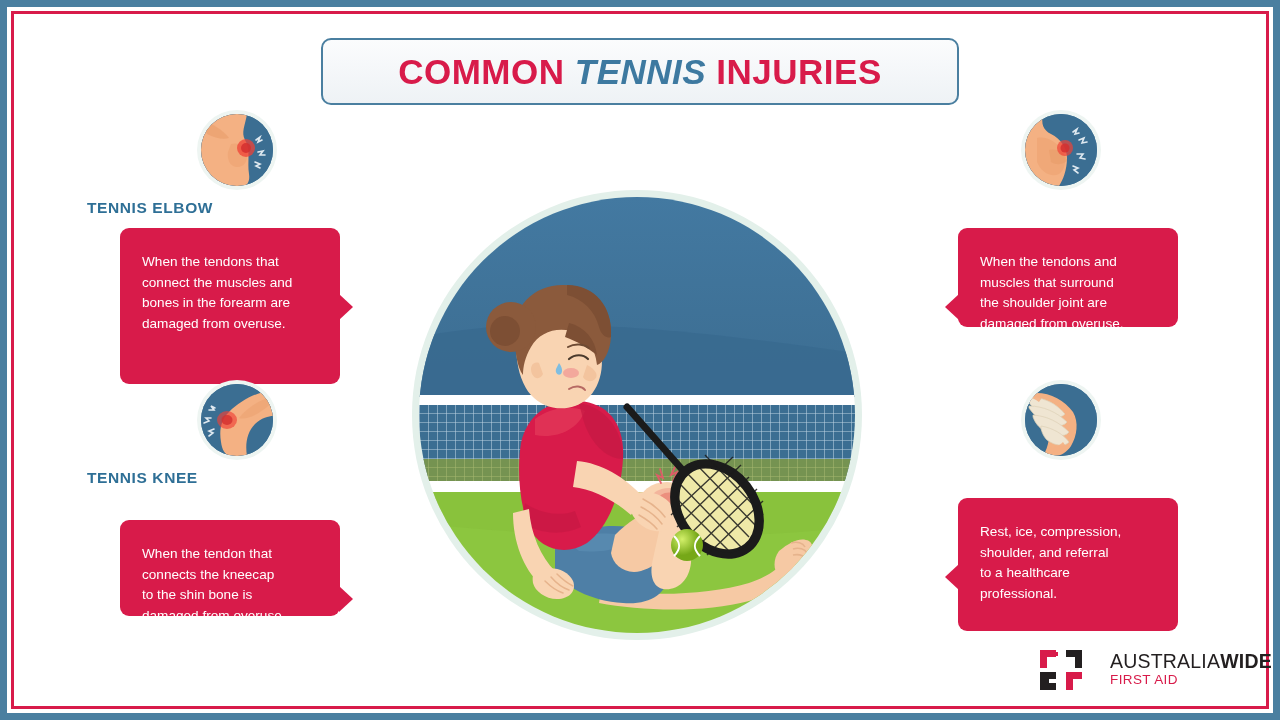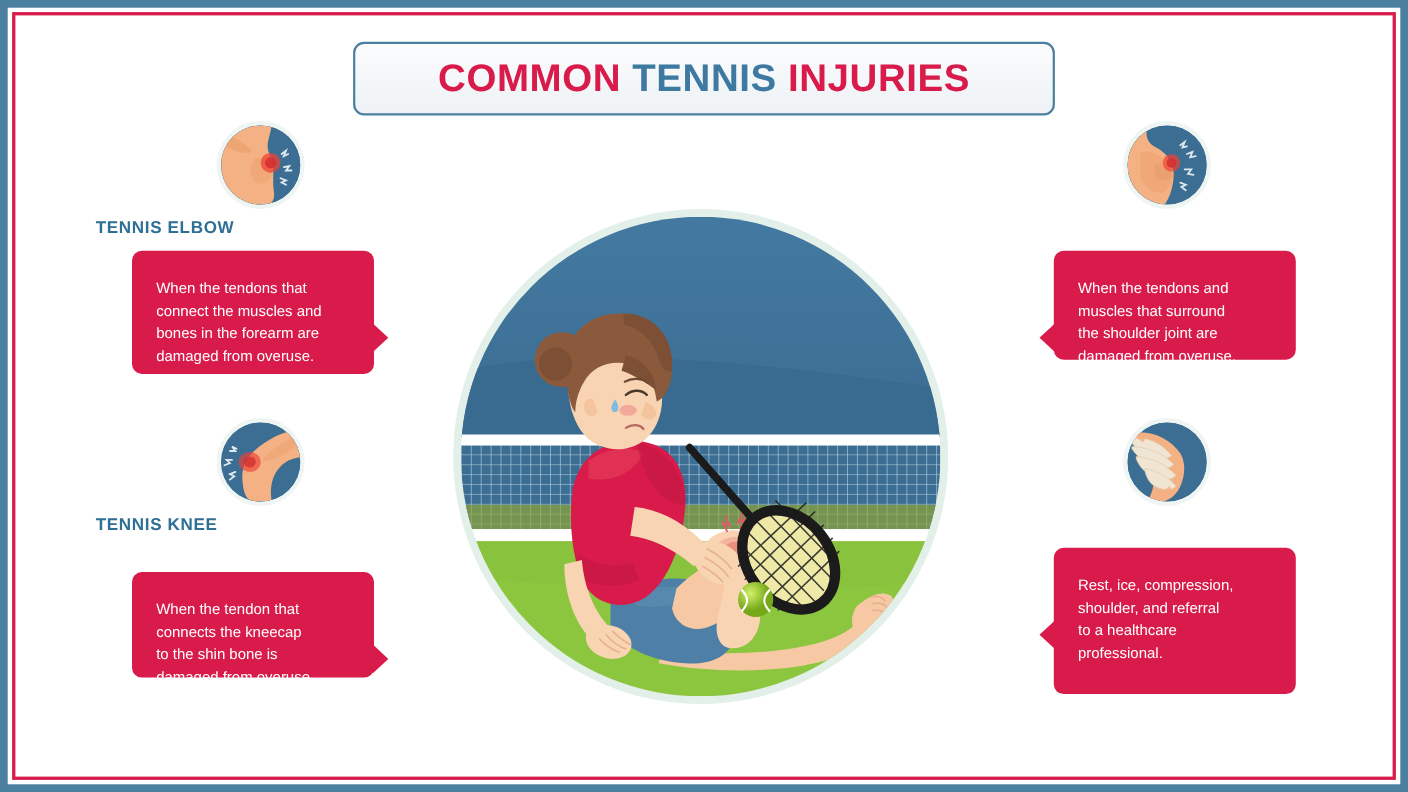--- a/index.html
+++ b/index.html
@@ -40,21 +40,21 @@
     background: linear-gradient(180deg, #fbfcfd 0%, #eef2f5 100%);
     display: flex; align-items: center; justify-content: center;
   }
   .title-text {
     font-size: 35px;
     font-weight: bold;
     letter-spacing: 0.5px;
     white-space: nowrap;
   }
   .t-red { color: #d81b4a; }
-  .t-blue { color: #3d79a0; }
+  .t-blue { color: #3d79a0; font-style: italic; }
 
   
   .icon-circle {
     position: absolute;
     width: 80px; height: 80px;
     border-radius: 50%;
     background: #eef5f2;
     padding: 4px;
   }
   .icon-inner {
@@ -166,21 +166,21 @@
           <circle cx="45" cy="34" r="5" fill="#d32f2f" opacity="0.85"></circle>
           <g stroke="#dfe9f0" stroke-width="1.6" fill="none" stroke-linecap="round">
             <path d="M55 26 l4 -3 l-2 5 l4 -2"></path>
             <path d="M57 38 l5 -1 l-3 4 l5 0"></path>
             <path d="M54 48 l5 2 l-4 2 l4 2"></path>
           </g>
         </svg>
       </div>
     </div>
     <div class="sec-heading" style="left:87px; top:199px;">TENNIS ELBOW</div>
-    <div class="callout left" style="left:120px; top:228px; height:112px;">
+    <div class="callout left" style="left:120px; top:228px; height:156px;">
       <p>When the tendons that
 connect the muscles and
 bones in the forearm are
 damaged from overuse.</p>
       <span class="tail"></span>
     </div>
 
     <div class="icon-circle" style="left:197px; top:380px;">
       <div class="icon-inner">
         <svg viewBox="0 0 72 72">
@@ -380,15 +380,30 @@
 
           <g>
             <circle cx="268" cy="348" r="16" fill="url(#ballg)"></circle>
             <path d="M255 339 C262 346 262 352 255 359" stroke="#ffffff" stroke-width="2" fill="none"></path>
             <path d="M281 339 C274 346 274 352 281 359" stroke="#ffffff" stroke-width="2" fill="none"></path>
           </g>
         </svg>
       </div>
     </div>
 
+    <div class="logo">
+      <svg class="logo-mark" viewBox="0 0 52 48">
+        <path d="M4 6 H22 V10 H10 V22 H4 Z" fill="#d81b4a" transform="translate(0,0)"></path>
+        <path d="M4 4 H20 V11 H11 V22 H4 Z" fill="#d81b4a"></path>
+        <path d="M30 4 H46 V22 H39 V11 H30 Z" fill="#231f20"></path>
+        <path d="M4 26 H20 V33 H11 V44 H4 Z" fill="#231f20" transform="translate(0,0)"></path>
+        <path d="M4 26 H13 V37 H20 V44 H4 Z" fill="#231f20"></path>
+        <path d="M30 26 H46 V33 H37 V44 H30 Z" fill="#d81b4a"></path>
+      </svg>
+      <div class="logo-div"></div>
+      <div class="logo-words">
+        <div class="logo-line1"><span class="thin">AUSTRALIA</span><b>WIDE</b></div>
+        <div class="logo-line2">FIRST AID</div>
+      </div>
+    </div>
 
   </div>
 </div>
 
 </body></html>

